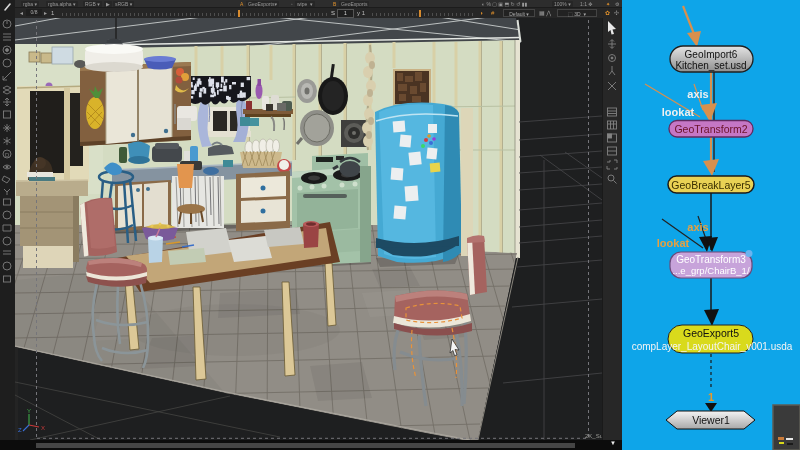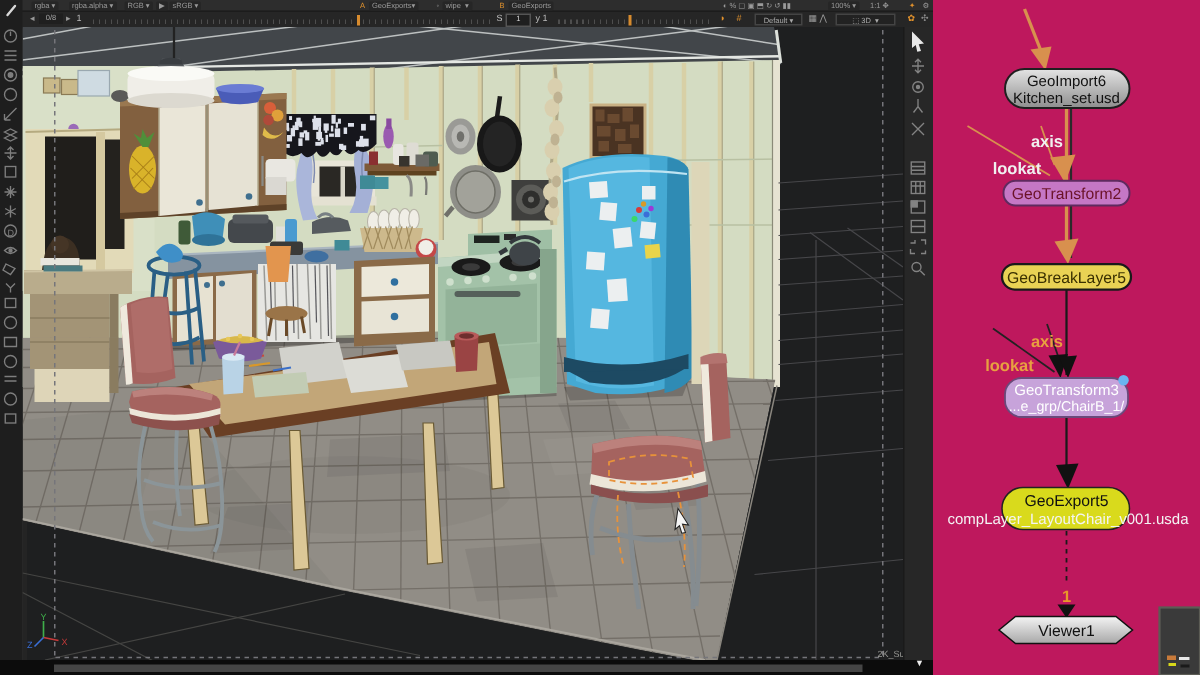--- a/index.html
+++ b/index.html
@@ -703,21 +703,21 @@
           <path d="M10.5 162.5l3 3"></path>
       </g>
     </svg>
   </div>
 
   <div class="abs" style="left:0;top:440px;width:622px;height:10px;background:#0c0c0c;">
     <div class="abs" style="left:36px;top:3px;width:539px;height:5px;background:#454545;"></div>
     <div class="abs" style="left:610px;top:-1px;color:#ececec;font-size:6px;line-height:8px;">▼</div>
   </div>
 
-  <div class="abs" style="left:622px;top:0;width:178px;height:450px;background:#be185d;">
+  <div class="abs" style="left:622px;top:0;width:178px;height:450px;background:#0ea5e9;">
     <svg width="178" height="450" viewBox="622 0 178 450">
       <defs>
         <linearGradient id="gnode" x1="0" y1="0" x2="0" y2="1">
           <stop offset="0" stop-color="#e4e4e4"></stop>
             <stop offset="1" stop-color="#8e8e8e"></stop>
         </linearGradient>
         <linearGradient id="gview" x1="0" y1="0" x2="0" y2="1">
           <stop offset="0" stop-color="#f4f4f4"></stop>
             <stop offset="1" stop-color="#a8a8a8"></stop>
         </linearGradient>

